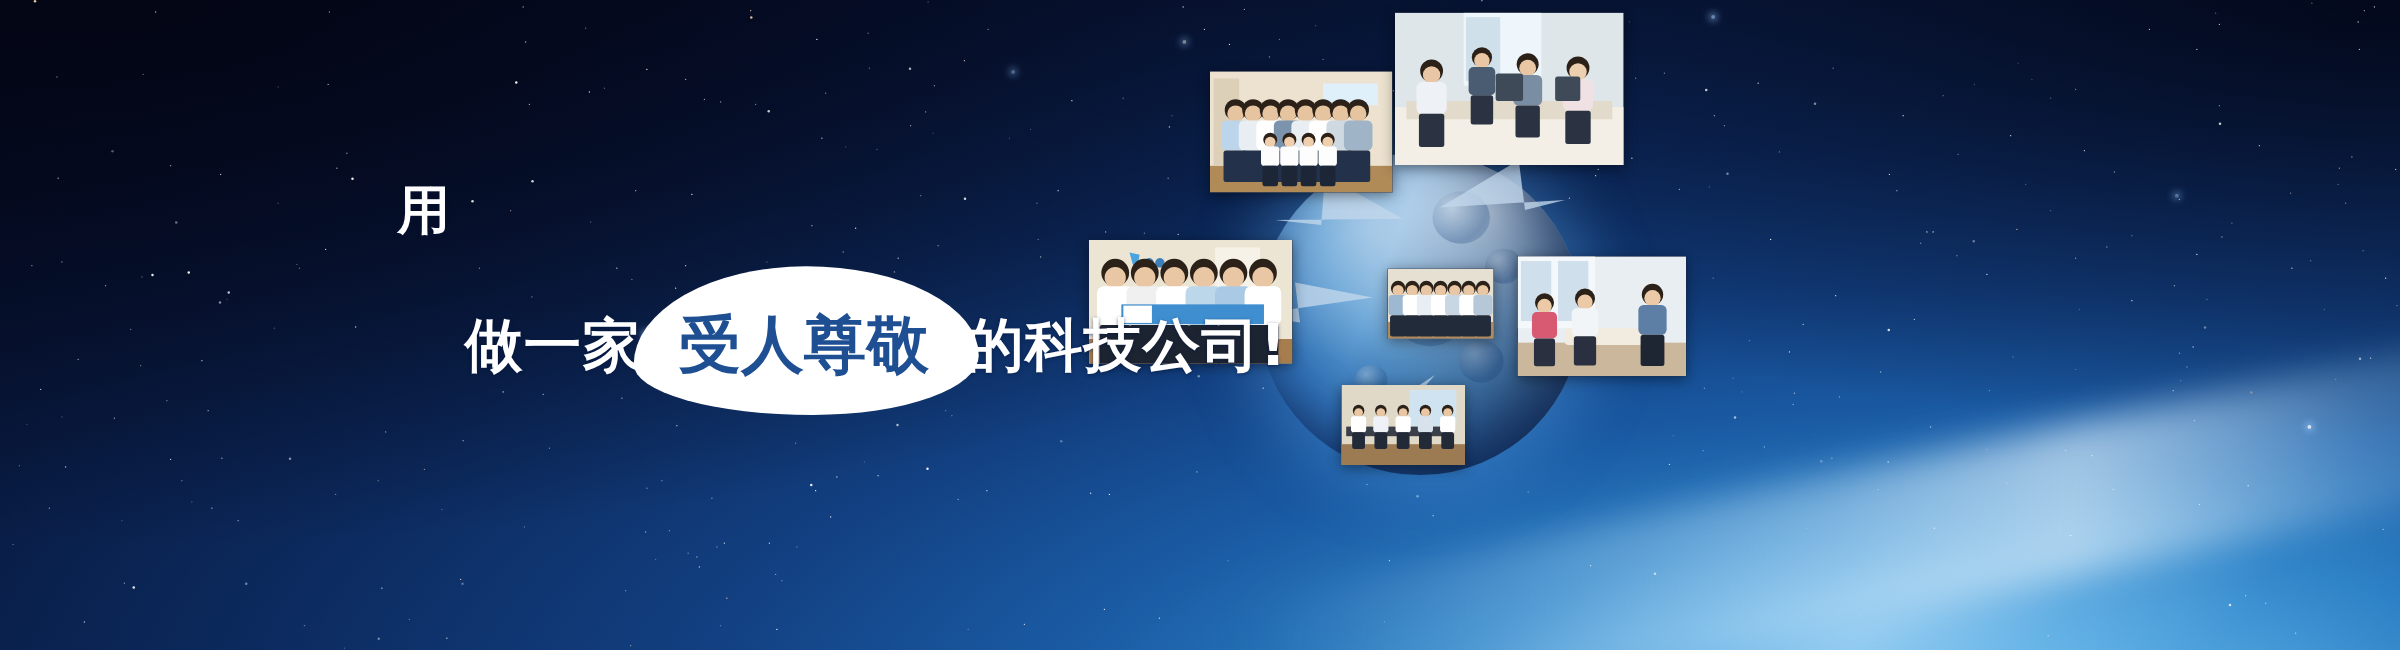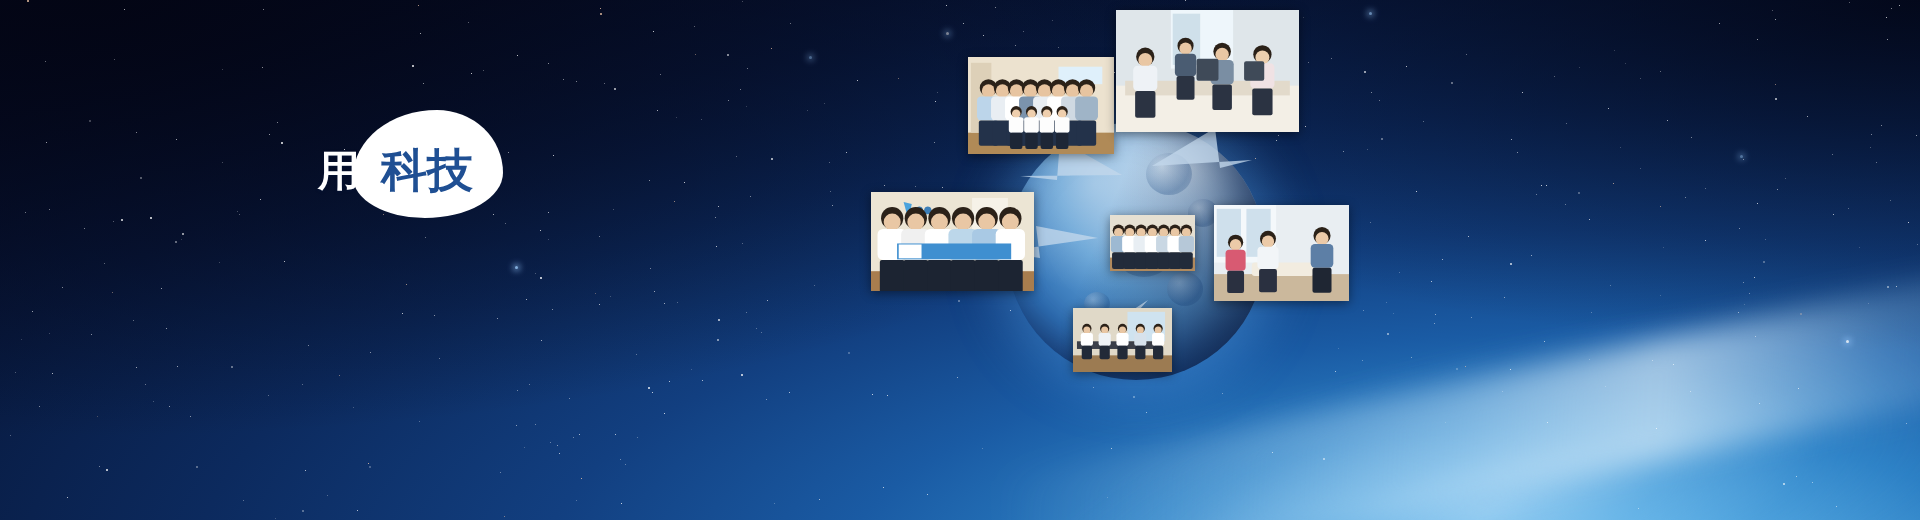--- a/index.html
+++ b/index.html
@@ -765,20 +765,24 @@
           <rect x="79.06" y="24.96" width="12.16" height="12.8" rx="2.2399999999999998" fill="#ffffff"></rect>
           <rect x="80.02" y="37.760000000000005" width="10.240000000000002" height="13.44" rx="2" fill="#222a38"></rect>
         </svg>
       </div>
     </div>
 
   <div class="headline">
 
     <div class="line line1">
       <span class="txt">用</span>
-      <span class="hl hl1">
-        <span class="blobtxt">科技</span>
+    </div>
+
+    <div class="line line2">
+      <span class="txt">做一家</span>
+      <span class="hl hl2">
+        <span class="blobtxt">受人尊敬</span>
       </span>
+      <span class="txt">的科技公司!</span>
     </div>
-
 
   </div>
 </div>
 
 </body></html>

